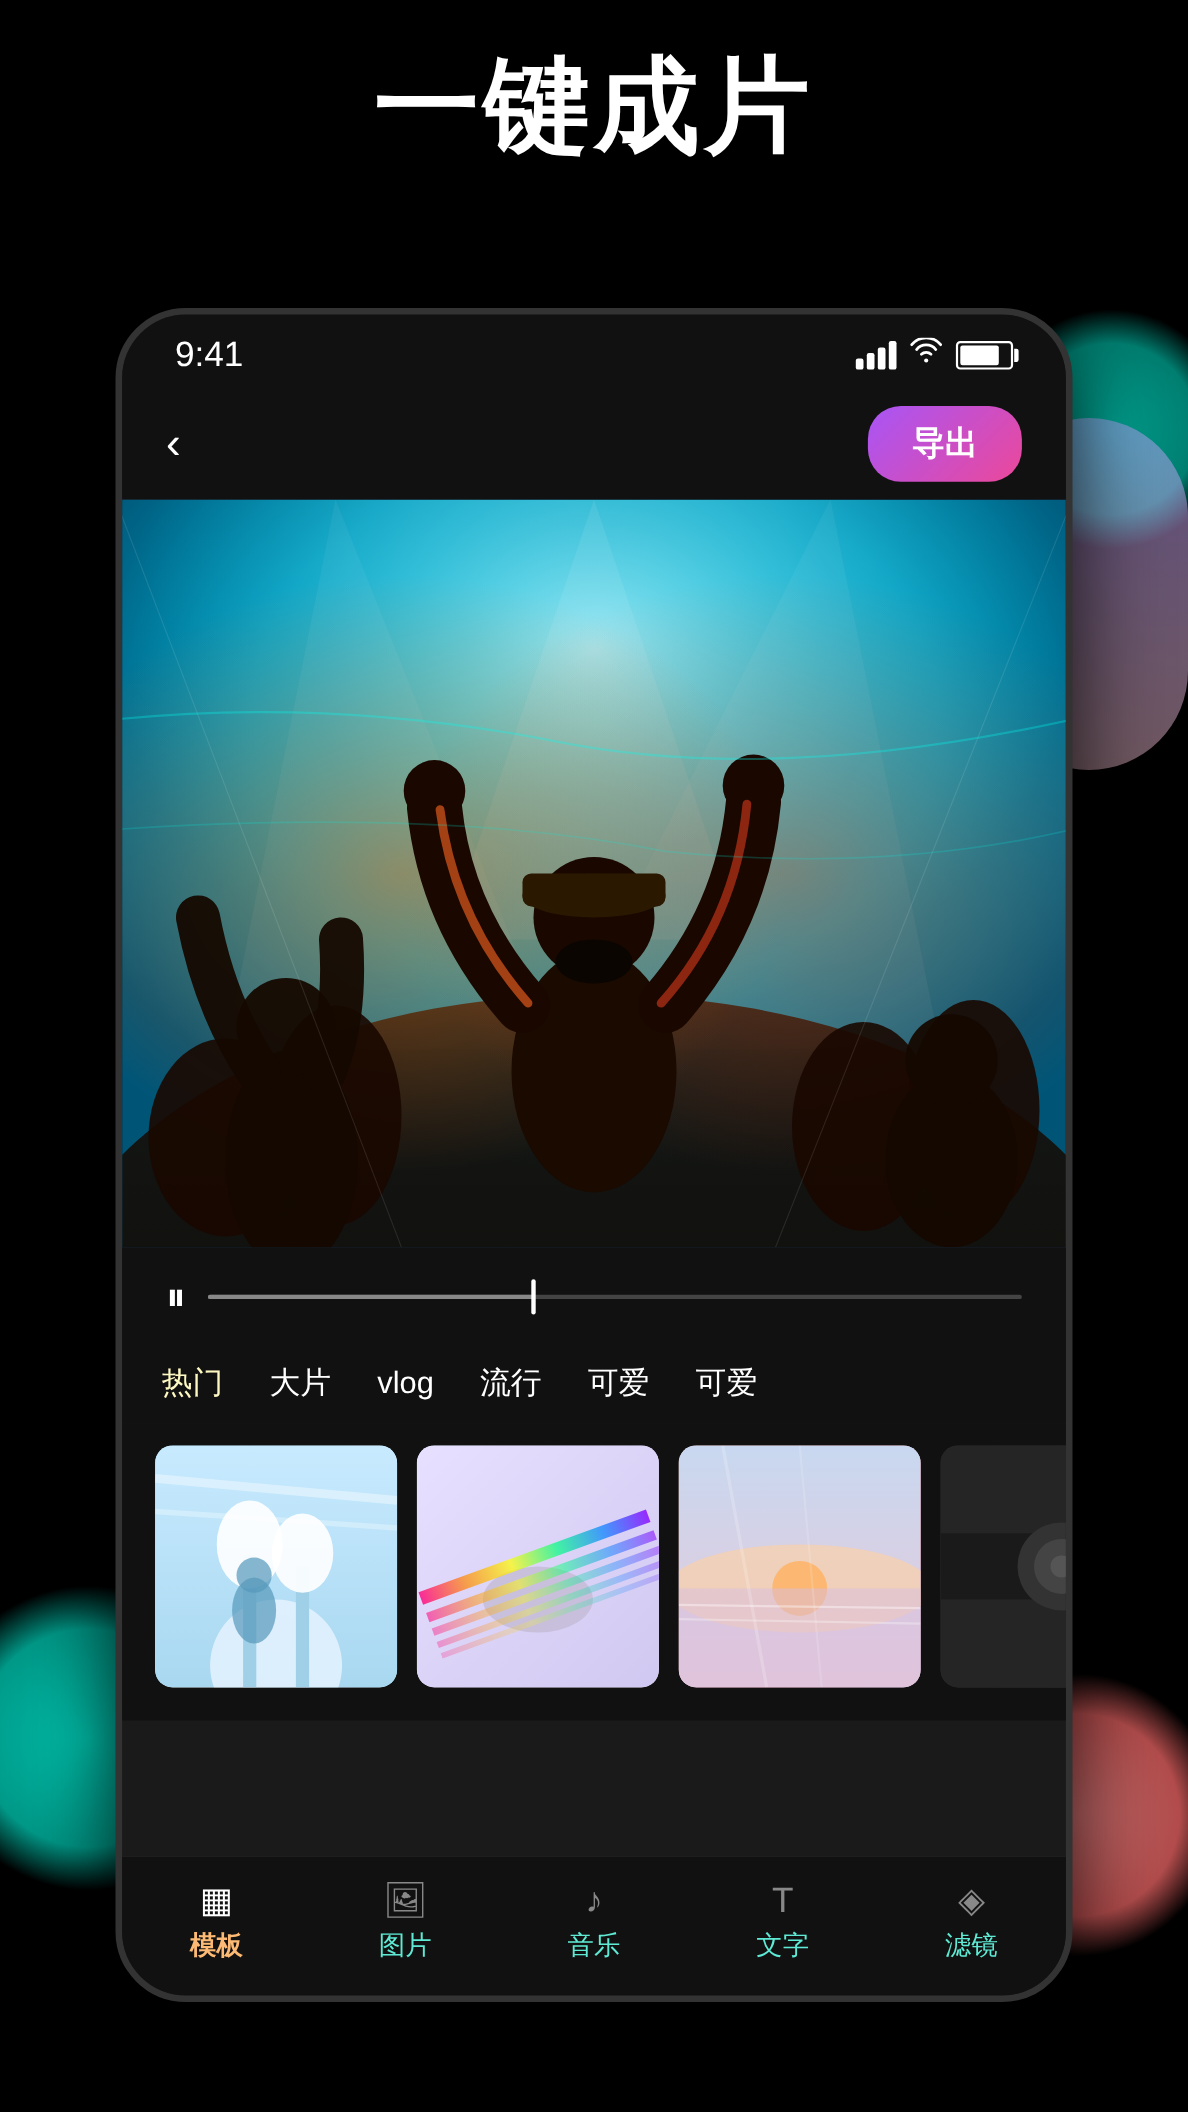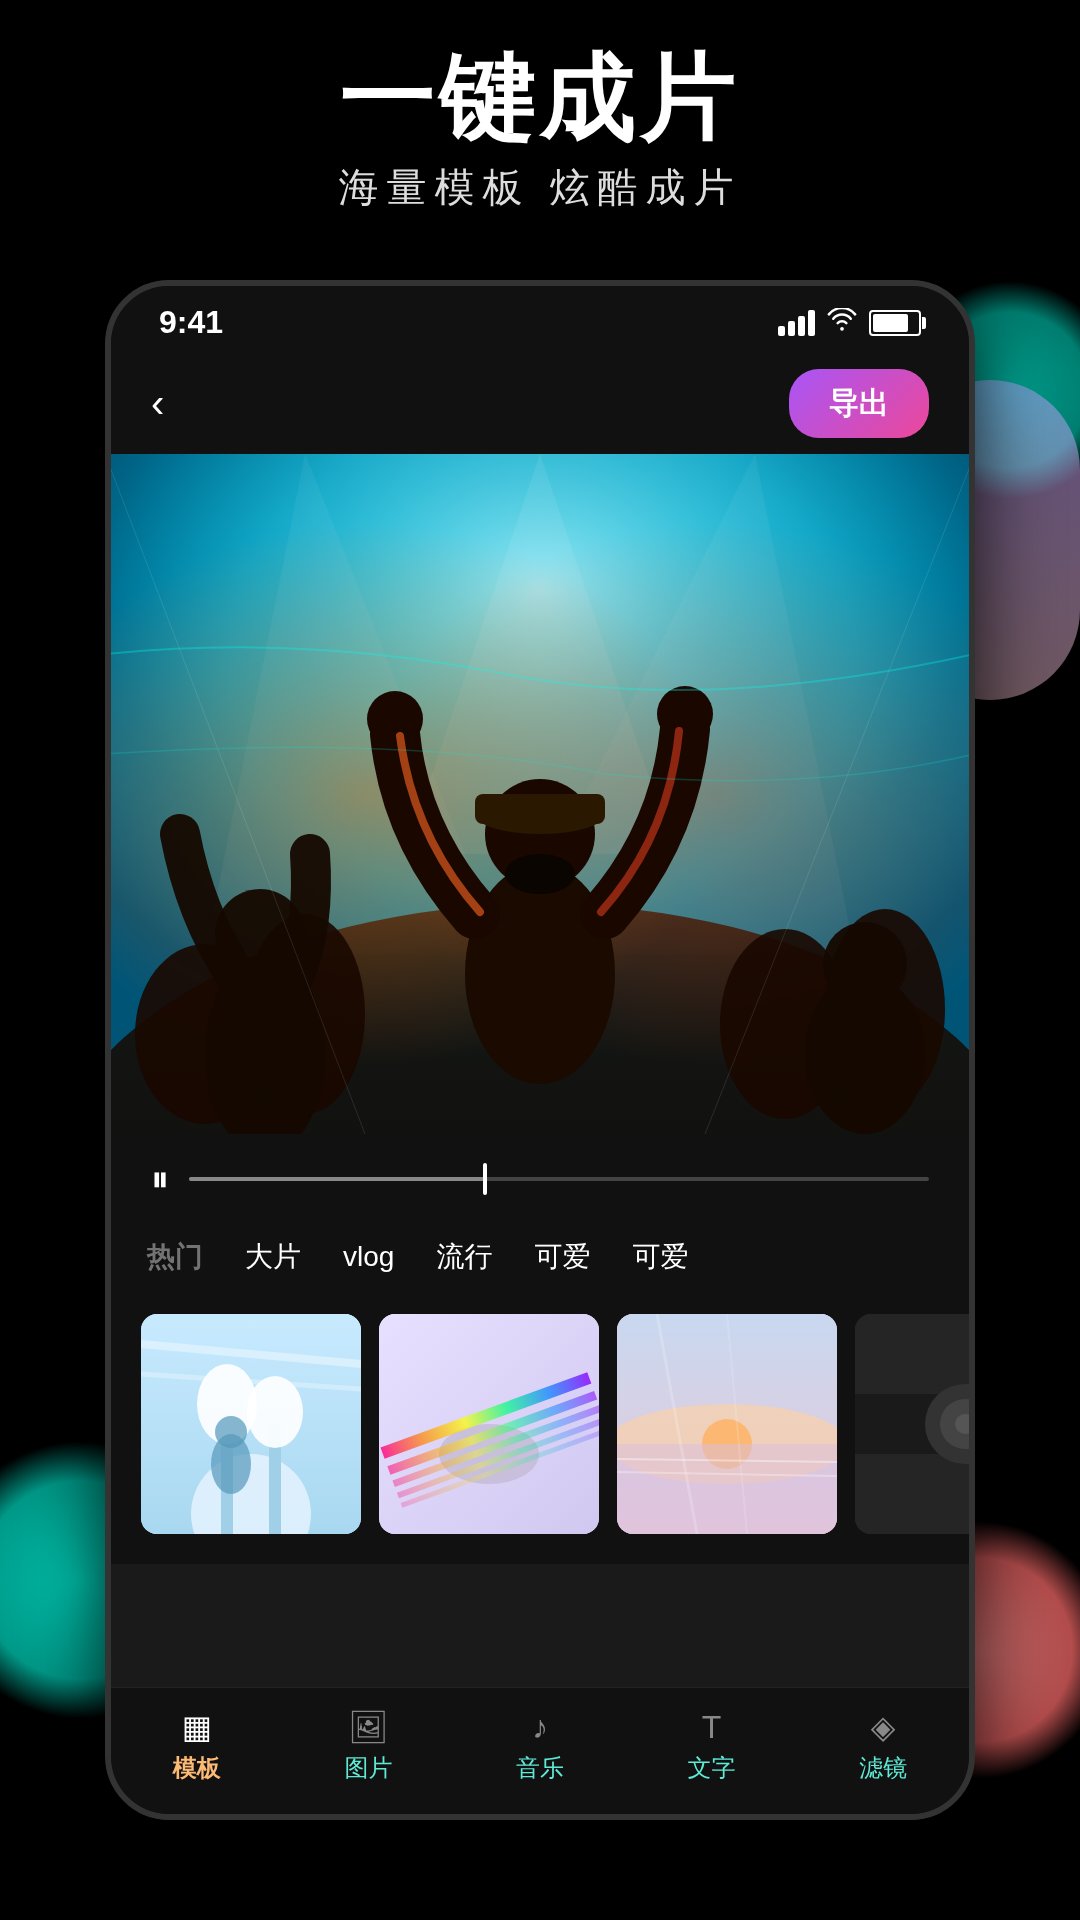--- a/index.html
+++ b/index.html
@@ -94,21 +94,21 @@
     
     .status-bar {
       display: flex;
       justify-content: space-between;
       align-items: center;
       padding: 18px 48px 12px;
       background: #111;
     }
     .status-time {
       font-size: 32px;
-      font-weight: 700;
+      font-weight: 400;
       color: #fff;
     }
     .status-icons {
       display: flex;
       align-items: center;
       gap: 12px;
     }
     .signal-bars {
       display: flex;
       align-items: flex-end;
@@ -238,22 +238,22 @@
       overflow-x: hidden;
     }
     .cat-tab {
       font-size: 28px;
       color: #ffffff;
       cursor: pointer;
       padding: 8px 6px;
       white-space: nowrap;
     }
     .cat-tab.active {
-      color: #737373;
-      font-weight: 700;
+      color: #fef9c3;
+      font-weight: 400;
     }
 
     
     .template-grid {
       background: #111;
       padding: 20px 30px 30px;
       display: flex;
       gap: 18px;
       overflow-x: hidden;
     }
@@ -315,21 +315,20 @@
 </head>
 <body>
 
 <div class="bg-blob-teal"></div>
 <div class="bg-blob-teal2"></div>
 <div class="bg-blob-pink"></div>
 <div class="bg-blob-purple"></div>
 
 <div class="hero-text">
   <div class="hero-title">一键成片</div>
-  <div class="hero-subtitle">海量模板   炫酷成片</div>
 </div>
 
 <div class="phone-mockup">
 
   <div class="status-bar">
     <span class="status-time">9:41</span>
     <div class="status-icons">
       <div class="signal-bars">
         <div class="signal-bar" style="height:10px;"></div>
         <div class="signal-bar" style="height:15px;"></div>

